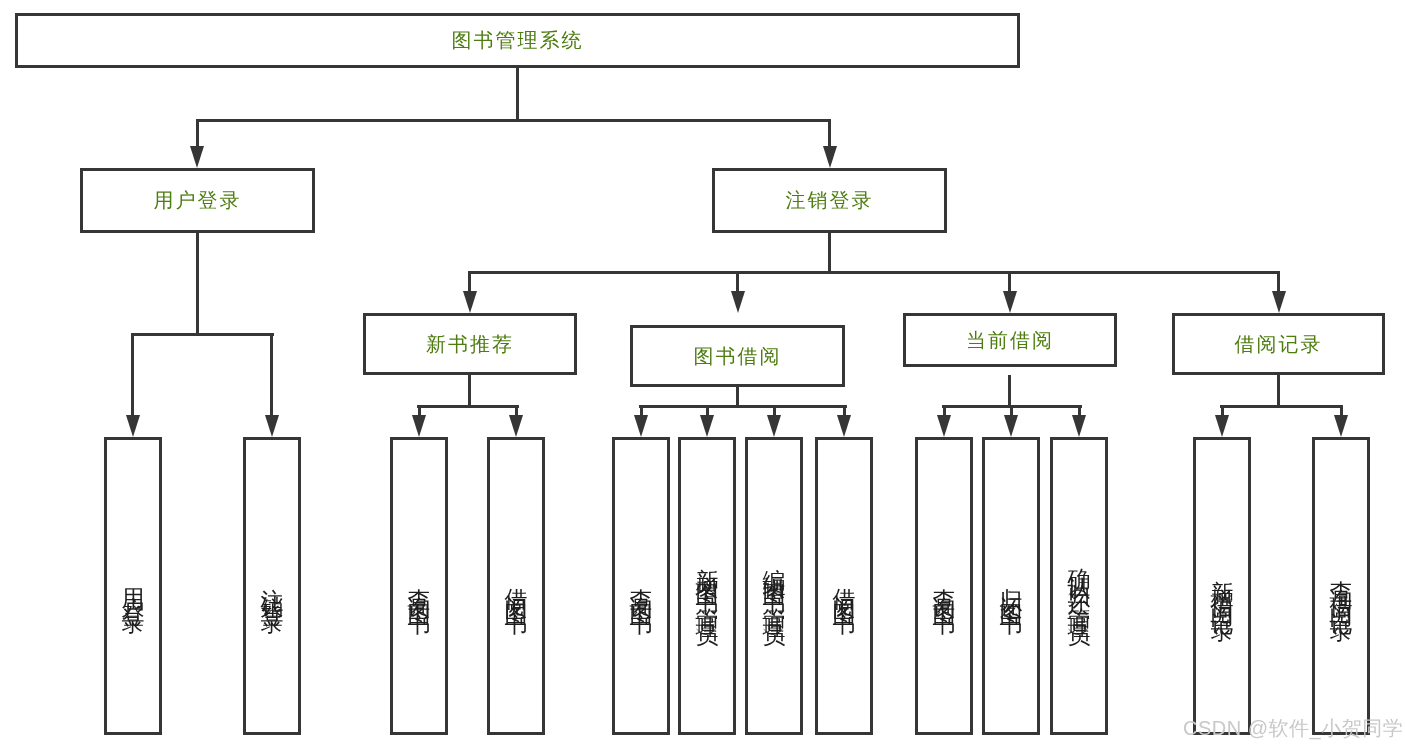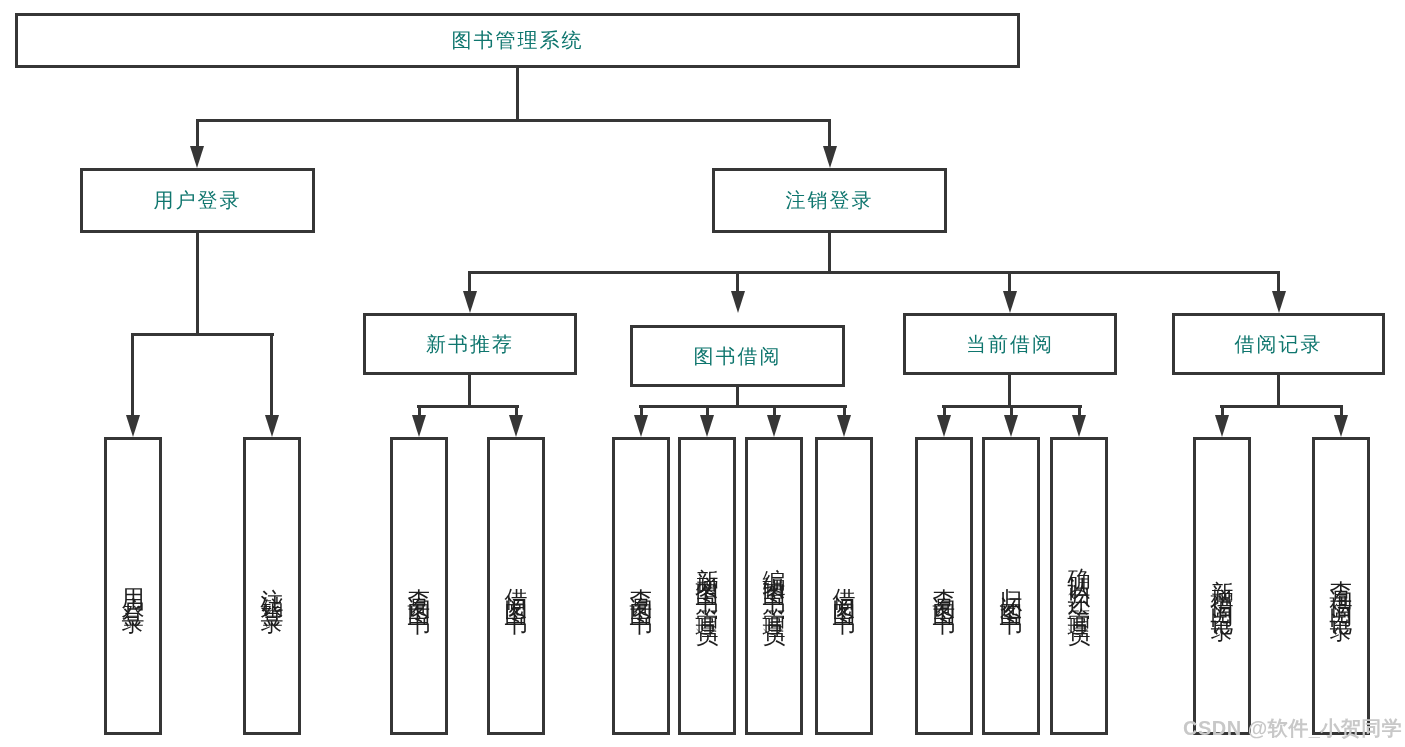--- a/index.html
+++ b/index.html
@@ -1,33 +1,33 @@
 <!DOCTYPE html>
 <html><head>
 <meta charset="utf-8">
 <style>
   html,body{margin:0;padding:0;background:#fff;}
   body{width:1405px;height:747px;position:relative;overflow:hidden;
        font-family:"Liberation Sans",sans-serif;}
   .stage{position:absolute;left:0;top:0;width:1405px;height:747px;background:#ffffff;}
   .hbox{position:absolute;box-sizing:border-box;border:3px solid #363636;background:#fff;
         display:flex;align-items:center;justify-content:center;
-        font-size:20px;color:#0f766e;letter-spacing:2px;white-space:nowrap;}
+        font-size:20px;color:#4d7c0f;letter-spacing:2px;white-space:nowrap;}
   .leaf{position:absolute;box-sizing:border-box;border:3px solid #363636;background:#fff;
         width:58px;height:298px;top:437px;
         display:flex;align-items:center;justify-content:center;}
   .leaf .vtext{writing-mode:vertical-rl;text-orientation:mixed;line-height:1;
         font-size:23px;letter-spacing:8px;color:#1e1e1e;white-space:nowrap;}
   .vline{position:absolute;width:3px;background:#363636;}
   .hline{position:absolute;height:3px;background:#363636;}
   .arr{position:absolute;width:0;height:0;
        border-left:7px solid transparent;border-right:7px solid transparent;
        border-top:22px solid #363636;}
   .watermark{position:absolute;left:1183px;top:715px;font-size:20px;color:#c8c8c8;
-       letter-spacing:0.5px;z-index:50;white-space:nowrap;font-weight:bold;}
+       letter-spacing:0.5px;z-index:50;white-space:nowrap;}
 </style>
 </head>
 <body>
 
 <div class="stage">
 
   <div class="vline" style="left:516px;top:68px;height:54px;"></div>
   <div class="hline" style="left:196px;top:119px;width:635px;"></div>
   <div class="vline" style="left:196px;top:119px;height:31px;"></div>
   <div class="vline" style="left:828px;top:119px;height:31px;"></div>
@@ -86,21 +86,21 @@
   <div class="arr" style="left:1215px;top:415px;"></div>
   <div class="arr" style="left:1334px;top:415px;"></div>
 
   <div class="hbox" style="left:15px;top:13px;width:1005px;height:55px;">图书管理系统</div>
 
   <div class="hbox" style="left:80px;top:168px;width:235px;height:65px;">用户登录</div>
   <div class="hbox" style="left:712px;top:168px;width:235px;height:65px;">注销登录</div>
 
   <div class="hbox" style="left:363px;top:313px;width:214px;height:62px;">新书推荐</div>
   <div class="hbox" style="left:630px;top:325px;width:215px;height:62px;">图书借阅</div>
-  <div class="hbox" style="left:903px;top:313px;width:214px;height:62px;">当前借阅</div>
+  <div class="hbox" style="left:903px;top:313px;width:214px;height:54px;">当前借阅</div>
   <div class="hbox" style="left:1172px;top:313px;width:213px;height:62px;">借阅记录</div>
 
   <div class="leaf" style="left:104px;">
     <span class="vtext">用户登录</span>
   </div>
   <div class="leaf" style="left:243px;">
     <span class="vtext">注销登录</span>
   </div>
 
   <div class="leaf" style="left:390px;">

